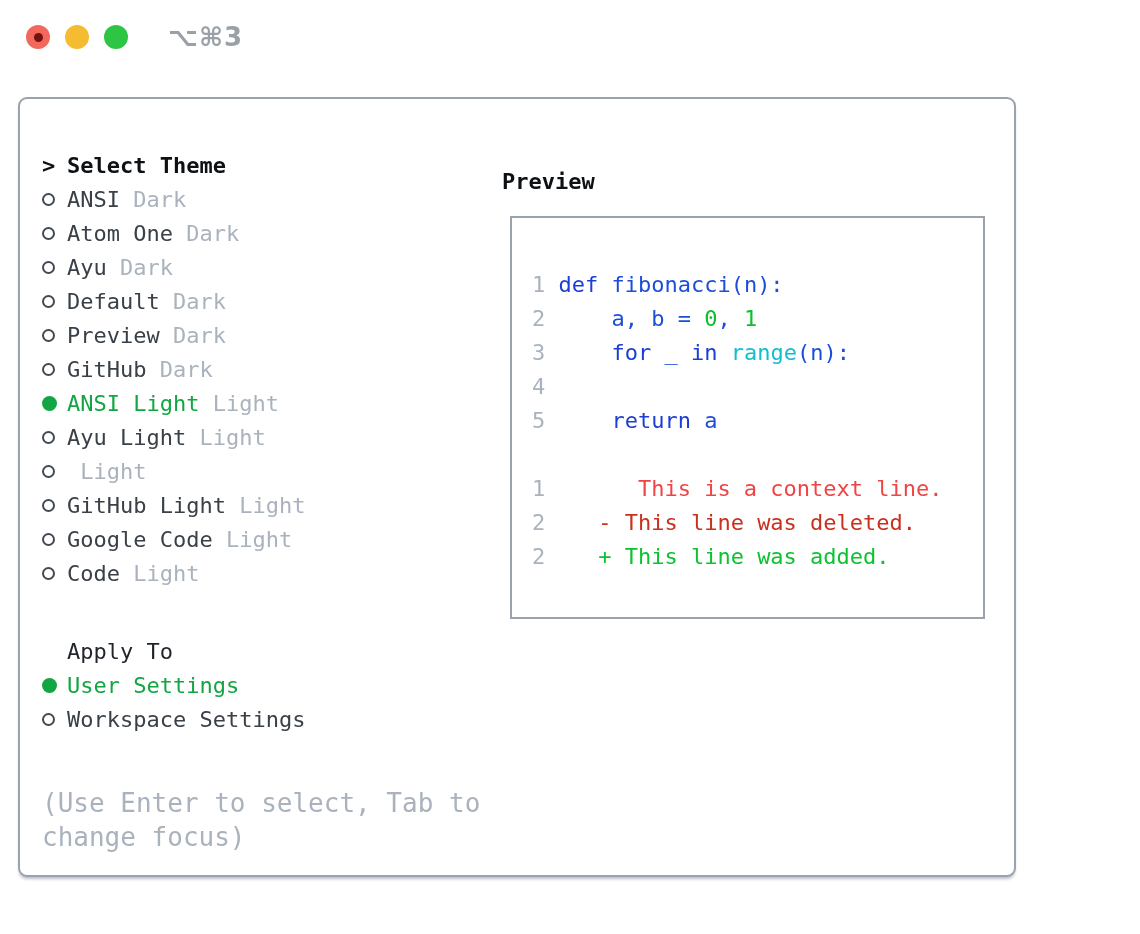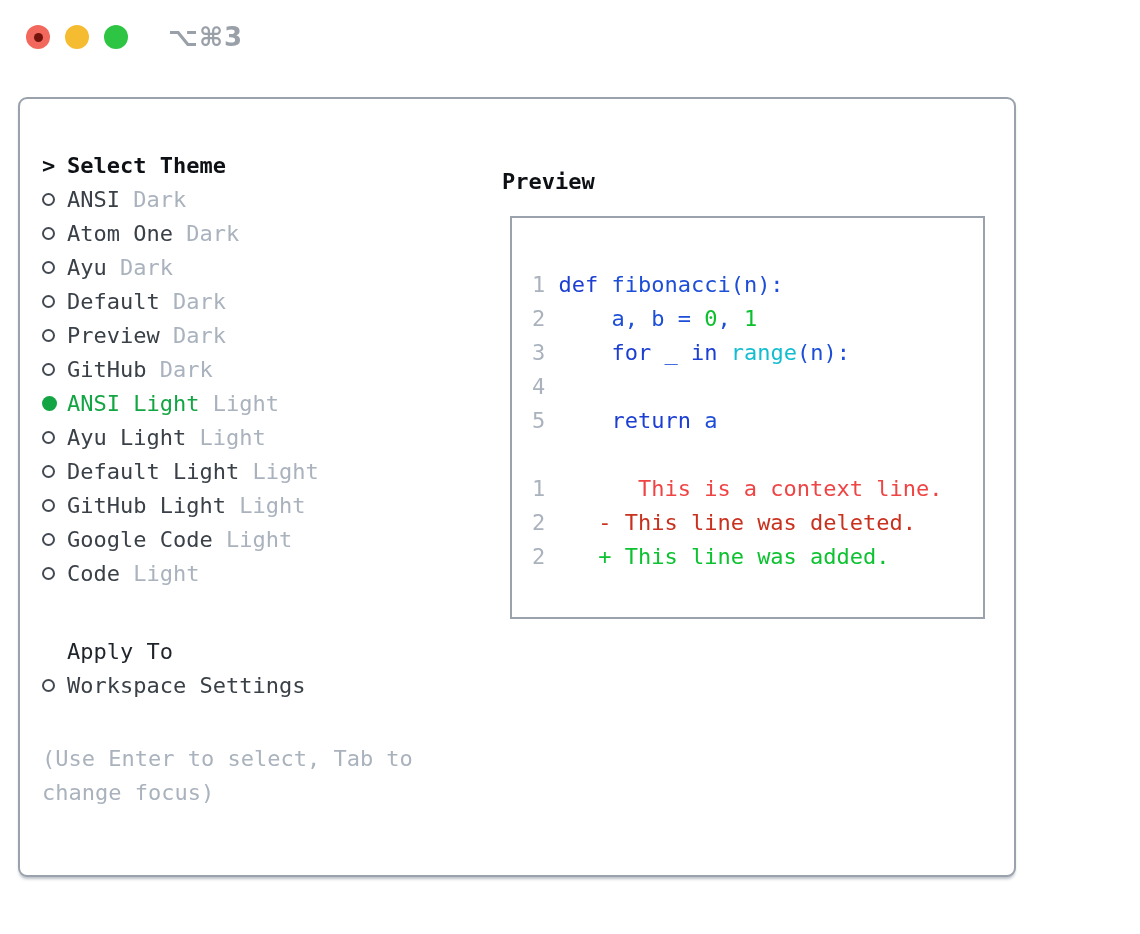--- a/index.html
+++ b/index.html
@@ -37,21 +37,21 @@
     font-size:22px;color:#3a4047;
   }
   .row .marker{width:25px;flex:none;display:flex;align-items:center;}
   .hdr{font-weight:700;color:#0d1014;}
   .hdr .marker{font-weight:700;color:#0d1014;}
   .radio{width:13px;height:13px;box-sizing:border-box;border:2px solid #434a54;border-radius:50%;}
   .radio.on{width:15px;height:15px;border:none;background:#13a543;}
   .item.selected .name{color:#13a543;}
   .tag{color:#a9b2bd;text-align:center;}
   .apply-section{margin-top:44px;}
-  .help{margin-top:40px;font-size:22px;line-height:34px;color:#a9b2bd;white-space:pre;}
+  .help{margin-top:50px;font-size:26px;line-height:34px;color:#a9b2bd;white-space:pre;}
   
   .preview-hdr{height:34px;display:flex;align-items:center;font-size:22px;font-weight:700;color:#0d1014;}
   .preview-box{
     margin-top:18px;margin-left:8px;width:475px;height:403px;box-sizing:border-box;
     border:2px solid #9aa2ad;background:#fff;padding:49px 0 0 20px;
   }
   .pline{height:34px;white-space:pre;font-size:22px;display:flex;align-items:center;}
   .pgap{height:34px;}
   .lineno{color:#a9b2bd;margin-right:0.6em;}
   .tk-kw{color:#1c3ed2;}
@@ -83,32 +83,33 @@
     </div>
     <div id="theme-list">
         <div class="row item"><span class="marker"><span class="radio"></span></span><span class="name">ANSI</span><span class="tag"> Dark</span></div>
         <div class="row item"><span class="marker"><span class="radio"></span></span><span class="name">Atom One</span><span class="tag"> Dark</span></div>
         <div class="row item"><span class="marker"><span class="radio"></span></span><span class="name">Ayu</span><span class="tag"> Dark</span></div>
         <div class="row item"><span class="marker"><span class="radio"></span></span><span class="name">Default</span><span class="tag"> Dark</span></div>
         <div class="row item"><span class="marker"><span class="radio"></span></span><span class="name">Preview</span><span class="tag"> Dark</span></div>
         <div class="row item"><span class="marker"><span class="radio"></span></span><span class="name">GitHub</span><span class="tag"> Dark</span></div>
         <div class="row item selected"><span class="marker"><span class="radio on"></span></span><span class="name">ANSI Light</span><span class="tag"> Light</span></div>
         <div class="row item"><span class="marker"><span class="radio"></span></span><span class="name">Ayu Light</span><span class="tag"> Light</span></div>
-        <div class="row item"><span class="marker"><span class="radio"></span></span><span class="name">Default Light</span><span class="tag"> Light</span></div>
+        <div class="row item"><span class="marker"><span class="radio"></span></span><span class="tag"> Light</span></div>
         <div class="row item"><span class="marker"><span class="radio"></span></span><span class="name">GitHub Light</span><span class="tag"> Light</span></div>
         <div class="row item"><span class="marker"><span class="radio"></span></span><span class="name">Google Code</span><span class="tag"> Light</span></div>
         <div class="row item"><span class="marker"><span class="radio"></span></span><span class="name">Code</span><span class="tag"> Light</span></div>
       </div>
 
     <div class="apply-section">
       <div class="row">
         <span class="marker"></span>
         <span style="color:#1f242b">Apply To</span>
       </div>
       <div id="apply-list">
+          <div class="row item selected"><span class="marker"><span class="radio on"></span></span><span class="name">User Settings</span></div>
           <div class="row item"><span class="marker"><span class="radio"></span></span><span class="name">Workspace Settings</span></div>
         </div>
     </div>
 
     <div class="help" id="help"><div>(Use Enter to select, Tab to</div><div>change focus)</div></div>
   </div>
 
   <div class="col-right">
     <div class="preview-hdr">Preview</div>
     <div class="preview-box">

